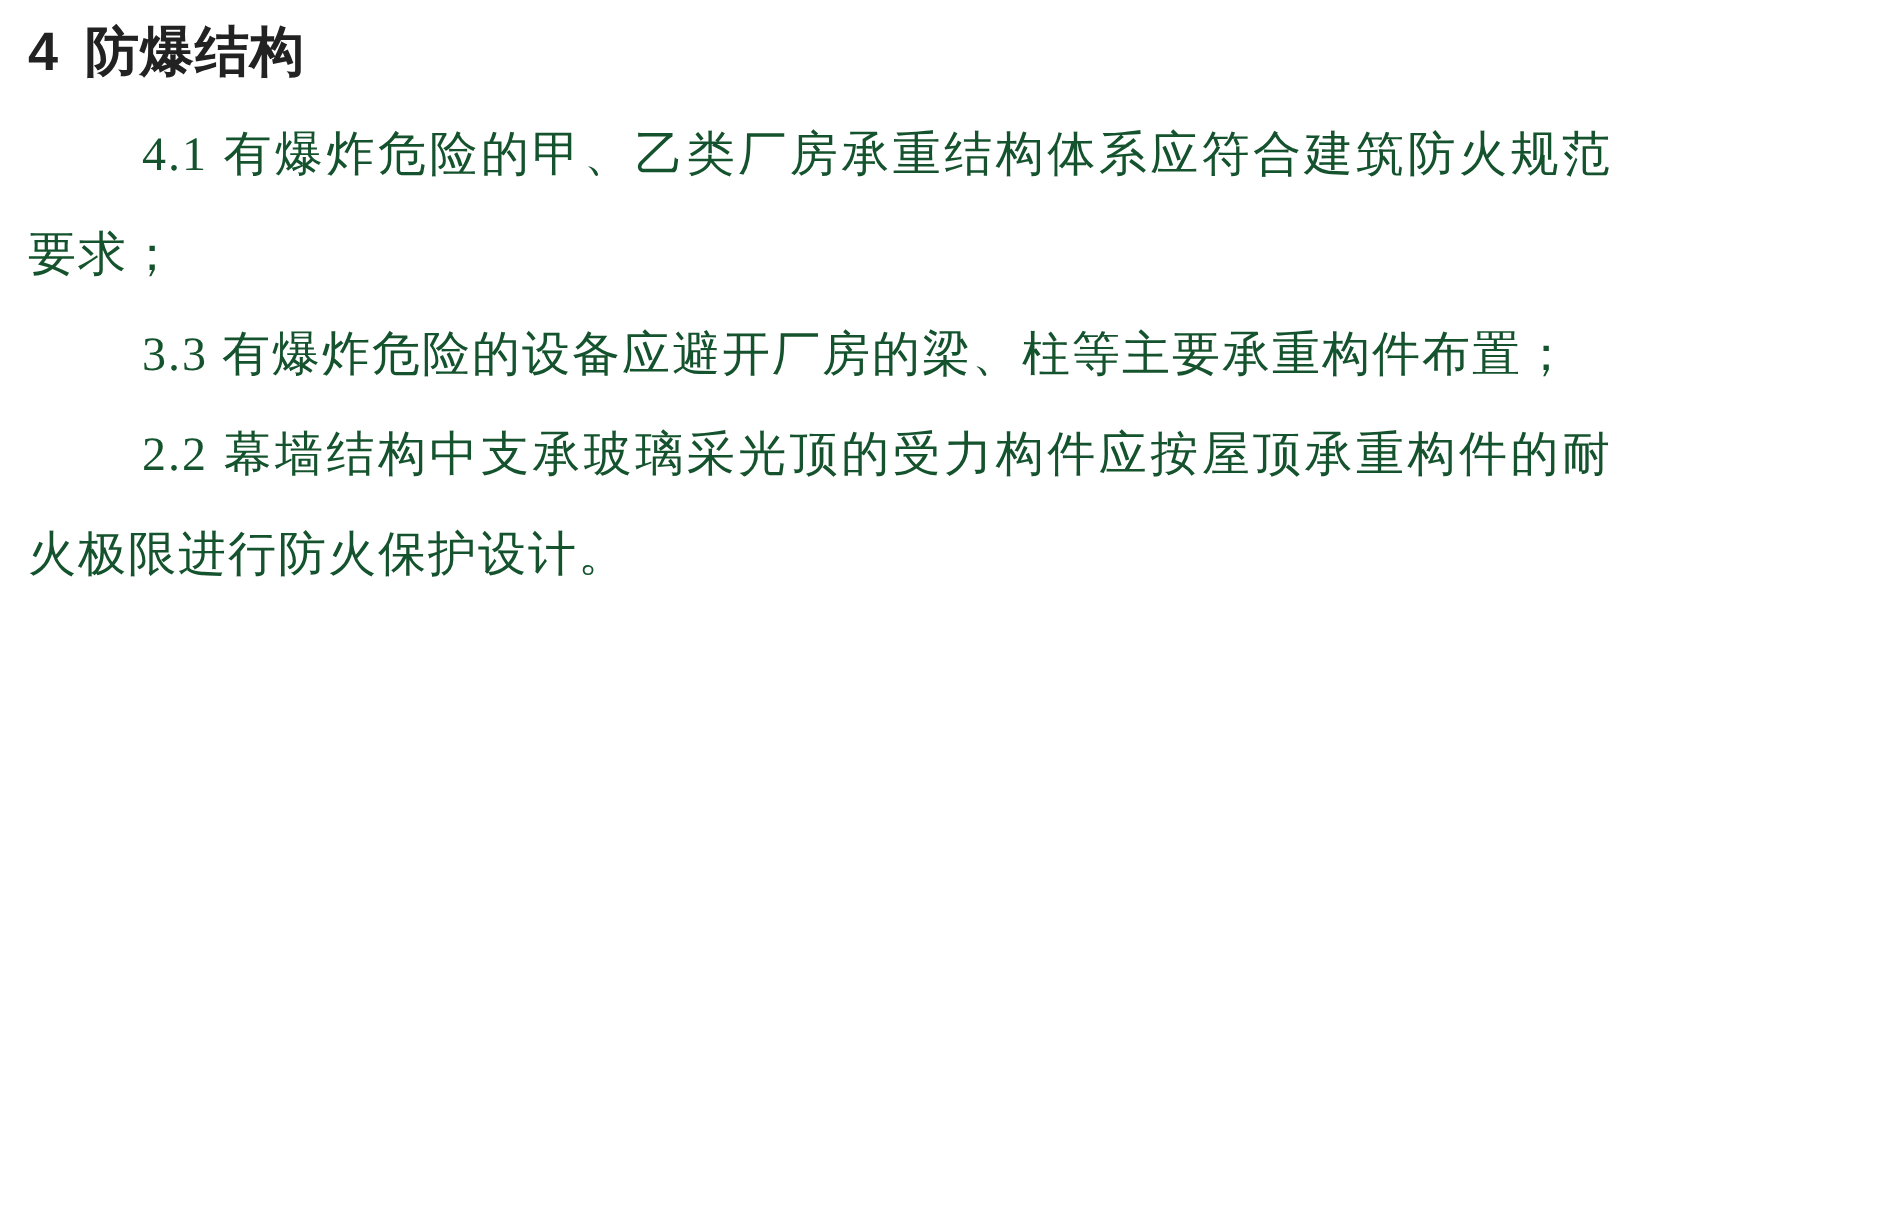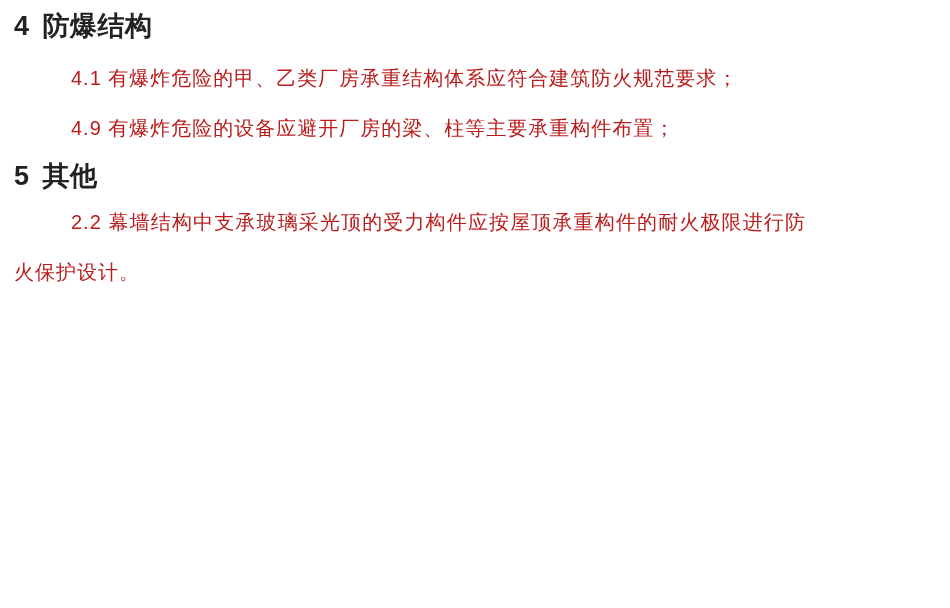--- a/index.html
+++ b/index.html
@@ -30,46 +30,43 @@
   }
   .heading .num {
     display: inline-block;
     margin-right: 13px;
   }
   .heading.second {
     margin-top: 7px;
     margin-bottom: 5px;
   }
   .para {
-    font-family: Liberation Sans, sans-serif;
-    font-size: 20px;
+    font-family: Liberation Serif, serif;
+    font-size: 24px;
     line-height: 50px;
-    color: #b91c1c;
+    color: #14532d;
     margin: 0;
     text-align: justify;
     text-justify: inter-character;
     text-indent: 57px;
     letter-spacing: 1px;
   }
 </style>
 </head>
 <body>
 
 <div class="page">
 
   <h1 class="heading">
     <span class="num">4</span><span>防爆结构</span>
   </h1>
 
   <p class="para">4.1 有爆炸危险的甲、乙类厂房承重结构体系应符合建筑防火规范要求；</p>
 
-  <p class="para">4.9 有爆炸危险的设备应避开厂房的梁、柱等主要承重构件布置；</p>
+  <p class="para">3.3 有爆炸危险的设备应避开厂房的梁、柱等主要承重构件布置；</p>
 
 
-  <h1 class="heading second">
-    <span class="num">5</span><span>其他</span>
-  </h1>
 
 
   <p class="para">2.2 幕墙结构中支承玻璃采光顶的受力构件应按屋顶承重构件的耐火极限进行防火保护设计。</p>
 
 
 </div>
 
 </body></html>

